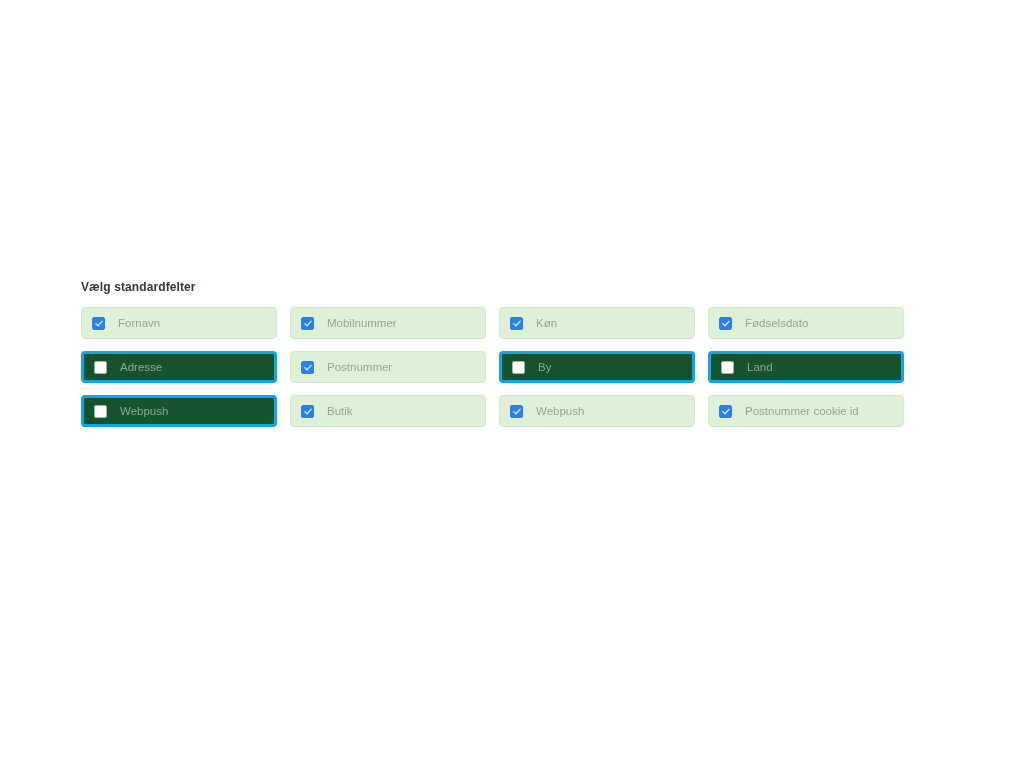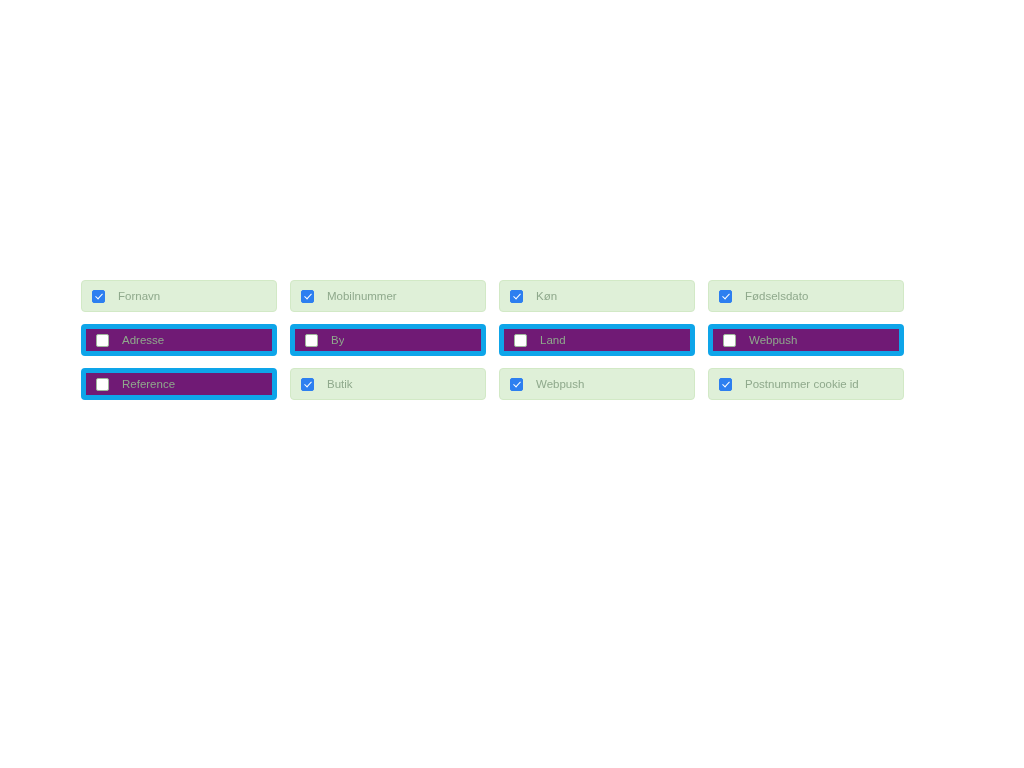--- a/index.html
+++ b/index.html
@@ -49,22 +49,22 @@
     cursor: pointer;
     user-select: none;
   }
 
   .field-card.checked {
     background: #dff0d8;
     border: 1px solid #d2e9c6;
   }
 
   .field-card.unchecked {
-    background: #701a75;
-    border: 5px solid #0ea5e9;
+    background: #14532d;
+    border: 3px solid #0ea5e9;
     align-items: center;
   }
 
   .field-card.empty {
     background: transparent;
     border: none;
     cursor: default;
   }
 
   .cb {
@@ -105,20 +105,21 @@
     line-height: 13px;
     white-space: nowrap;
     overflow: hidden;
     text-overflow: ellipsis;
   }
 </style>
 </head>
 <body>
 
 <div id="panel">
+  <div id="panel-heading">Vælg standardfelter</div>
 
   <div id="field-grid">
       <div class="field-card checked">
         <span class="cb"></span>
         <span class="field-label">Fornavn</span>
       </div>
       <div class="field-card checked">
         <span class="cb"></span>
         <span class="field-label">Mobilnummer</span>
       </div>
@@ -127,35 +128,35 @@
         <span class="field-label">Køn</span>
       </div>
       <div class="field-card checked">
         <span class="cb"></span>
         <span class="field-label">Fødselsdato</span>
       </div>
       <div class="field-card unchecked">
         <span class="cb"></span>
         <span class="field-label">Adresse</span>
       </div>
+      <div class="field-card checked">
+        <span class="cb"></span>
+        <span class="field-label">Postnummer</span>
+      </div>
       <div class="field-card unchecked">
         <span class="cb"></span>
         <span class="field-label">By</span>
       </div>
       <div class="field-card unchecked">
         <span class="cb"></span>
         <span class="field-label">Land</span>
       </div>
       <div class="field-card unchecked">
         <span class="cb"></span>
         <span class="field-label">Webpush</span>
-      </div>
-      <div class="field-card unchecked">
-        <span class="cb"></span>
-        <span class="field-label">Reference</span>
       </div>
       <div class="field-card checked">
         <span class="cb"></span>
         <span class="field-label">Butik</span>
       </div>
       <div class="field-card checked">
         <span class="cb"></span>
         <span class="field-label">Webpush</span>
       </div>
       <div class="field-card checked">

